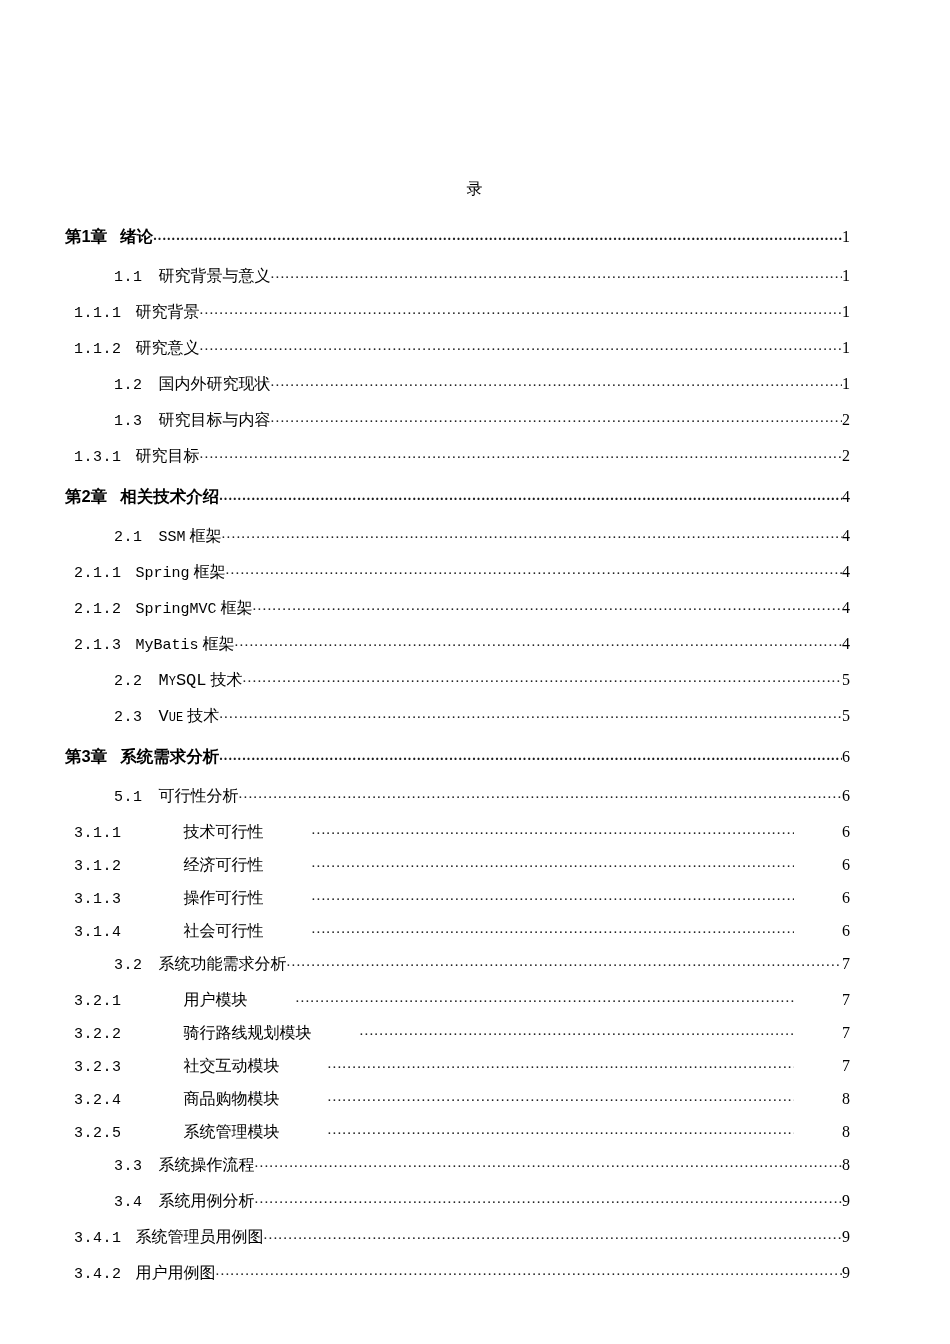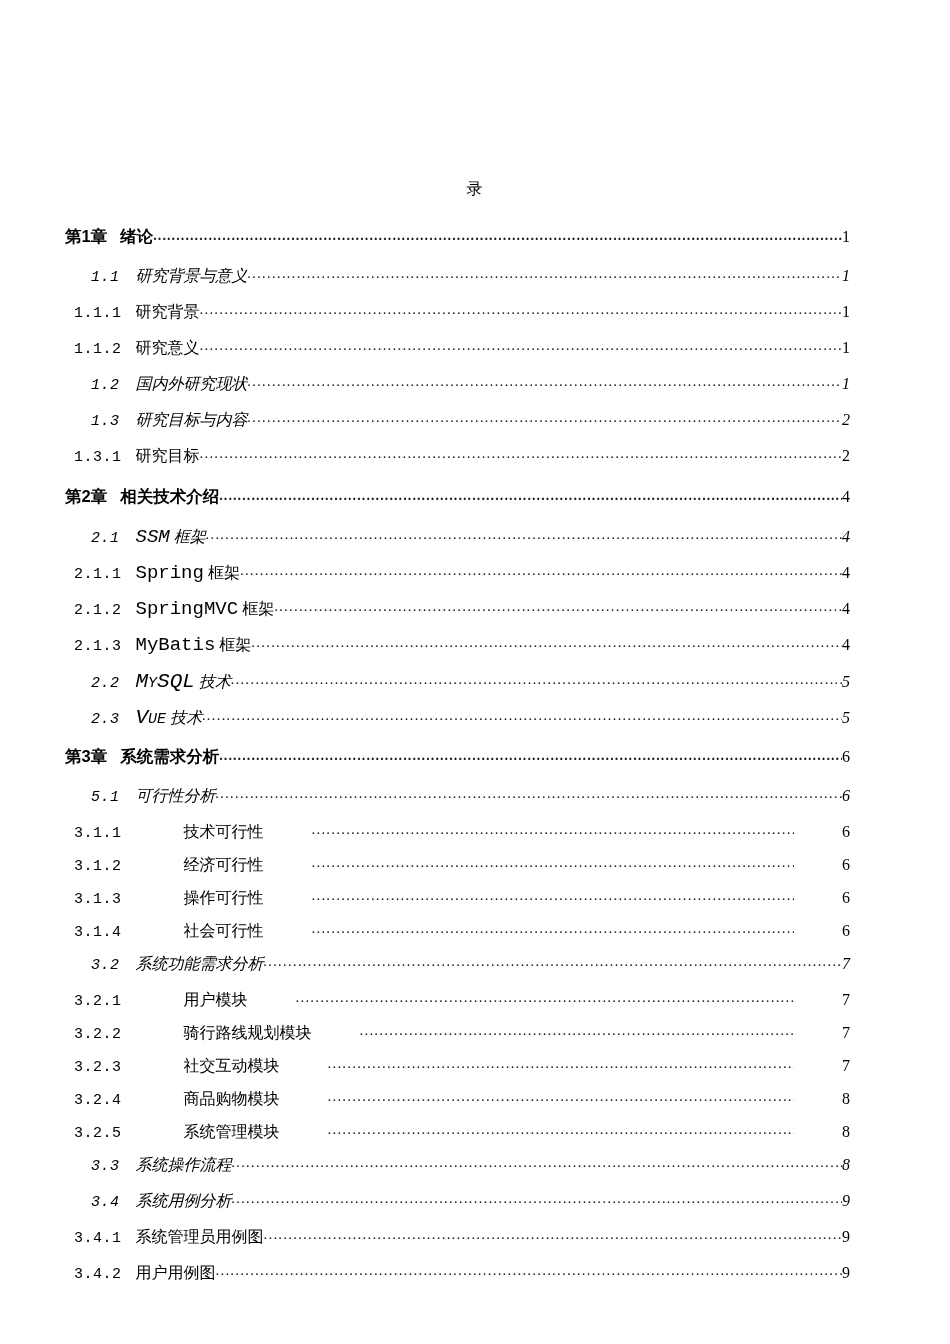--- a/index.html
+++ b/index.html
@@ -87,23 +87,22 @@
     font-family: "Liberation Serif", "DejaVu Serif", serif;
     font-weight: normal;
     font-size: 16px;
   }
   .lvl1 .toc-dots { top: -2px; }
   .lvl1 .toc-dots::after { font-size: 14px; letter-spacing: 1.1px; }
 
   
   .lvl2 {
     height: 36px;
-    padding-left: 91px;
+    padding-left: 114px;
     font-size: 16px;
-    font-style: italic;
   }
   .lvl2 .toc-num {
     font-family: "Liberation Mono", "DejaVu Sans Mono", monospace;
     font-size: 15px;
     margin-right: 16px;
     letter-spacing: 0.5px;
   }
 
   
   .lvl3 {
@@ -120,26 +119,26 @@
 
   
   .tight { height: 33px; gap: 48px; }
 
   
   .chapter-gap { margin-top: 4px; }
 
   
   .latin {
     font-family: "Liberation Mono", "DejaVu Sans Mono", monospace;
-    font-size: 19px;
+    font-size: 15px;
     letter-spacing: 0px;
   }
   .smallcaps {
     font-family: "Liberation Mono", "DejaVu Sans Mono", monospace;
-    font-size: 21px;
+    font-size: 17px;
     font-variant: small-caps;
   }
 
   
   .page-footer {
     position: absolute;
     top: 1243px;
     left: 0;
     width: 950px;
     text-align: center;

